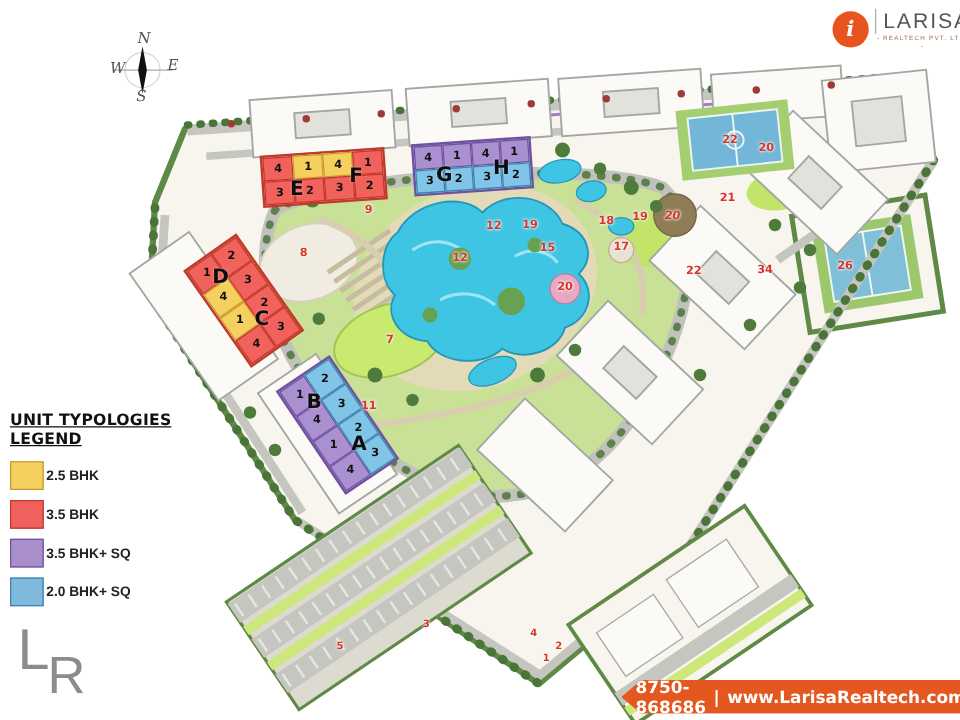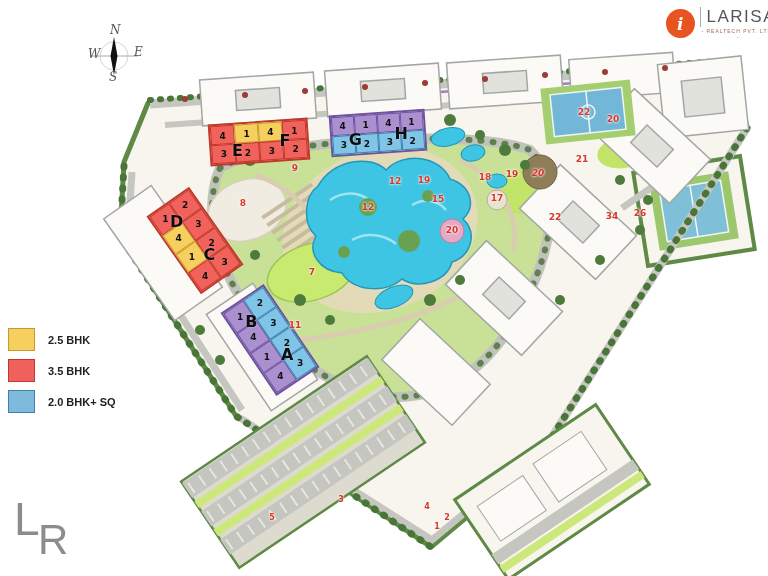--- a/index.html
+++ b/index.html
@@ -20,21 +20,21 @@
   
   .marker{position:absolute;transform:translate(-50%,-50%);font-weight:bold;font-size:9px;
         color:#D7362B;font-family:"DejaVu Sans",sans-serif;
         text-shadow:0 0 2px #fff,0 0 3px #fff;}
   .marker.small{font-size:8px;}
 
   
   .legend{position:absolute;left:8px;top:328px;width:175px;}
   .legend-title{font-size:12.5px;font-weight:bold;color:#111;text-decoration:underline;
         letter-spacing:.2px;margin-bottom:11px;font-family:"DejaVu Sans",sans-serif;}
-  .legend-item{display:flex;align-items:center;gap:13px;margin-bottom:8px;text-align:center;}
+  .legend-item{display:flex;align-items:center;gap:2px;margin-bottom:8px;text-align:center;}
   .legend-swatch{width:27px;height:23px;border:1.5px solid;box-sizing:border-box;flex:none;}
   .legend-label{font-size:11px;font-weight:bold;color:#222;}
 
   
   .compass{position:absolute;left:82px;top:26px;width:64px;height:62px;}
   .compass svg{position:absolute;left:0;top:0;}
   .compass span{position:absolute;font-family:"DejaVu Serif",serif;font-style:italic;
         font-size:12px;color:#555;}
   .c-n{left:28px;top:-3px;} .c-w{left:6px;top:21px;} .c-e{left:52px;top:19px;} .c-s{left:27px;top:44px;}
 
@@ -358,21 +358,21 @@
       <span class="marker" style="left: 438px; top: 199px;">15</span>
       <span class="marker" style="left: 452px; top: 230px;">20</span>
       <span class="marker" style="left: 497px; top: 198px;">17</span>
       <span class="marker" style="left: 485px; top: 177px;">18</span>
       <span class="marker" style="left: 512px; top: 174px;">19</span>
       <span class="marker" style="left: 538px; top: 173px; font-style: italic;">20</span>
       <span class="marker" style="left: 582px; top: 133px; margin-top: 26px;">21</span>
       <span class="marker" style="left: 584px; top: 112px;">22</span>
       <span class="marker" style="left: 613px; top: 119px;">20</span>
       <span class="marker" style="left: 555px; top: 217px;">22</span>
-      <span class="marker" style="left: 640px; top: 213px;">26</span>
+      <span class="marker" style="left: 676px; top: 213px;">26</span>
       <span class="marker" style="left: 612px; top: 216px;">34</span>
       <span class="marker small" style="left: 341px; top: 499px;">3</span>
       <span class="marker small" style="left: 427px; top: 506px;">4</span>
       <span class="marker small" style="left: 447px; top: 517px;">2</span>
       <span class="marker small" style="left: 437px; top: 526px;">1</span>
       <span class="marker small" style="left: 272px; top: 517px;">5</span>
     </div>
 
   <div class="compass">
     <svg width="64" height="62" viewBox="0 0 64 62">
@@ -390,35 +390,45 @@
     <div class="logo-mark" style="background: rgb(232, 84, 31);">
       <span>i</span>
     </div>
     <div class="logo-text">
       <div class="brand-name">LARISA</div>
       <div class="brand-tagline">- REALTECH PVT. LTD. -</div>
     </div>
   </div>
 
   <div class="legend">
+    <div class="legend-title">UNIT TYPOLOGIES LEGEND</div>
     <div>
         <div class="legend-item">
           <span class="legend-swatch" style="background: rgb(245, 208, 94); border-color: rgb(201, 153, 47);"></span>
           <span class="legend-label">2.5 BHK</span>
         </div>
         <div class="legend-item">
           <span class="legend-swatch" style="background: rgb(240, 96, 92); border-color: rgb(192, 57, 43);"></span>
           <span class="legend-label">3.5 BHK</span>
         </div>
         <div class="legend-item">
+          <span class="legend-swatch" style="background: rgb(168, 143, 203); border-color: rgb(111, 81, 161);"></span>
+          <span class="legend-label">3.5 BHK+ SQ</span>
+        </div>
+        <div class="legend-item">
           <span class="legend-swatch" style="background: rgb(127, 185, 220); border-color: rgb(62, 129, 172);"></span>
           <span class="legend-label">2.0 BHK+ SQ</span>
         </div>
       </div>
   </div>
 
   <div class="watermark">
     <span class="wl">L</span>
     <span class="wr">R</span>
   </div>
 
+  <div class="footer" style="background: rgb(228, 87, 30);">
+    <span>8750-868686</span>
+    <span>|</span>
+    <span>www.LarisaRealtech.com</span>
+  </div>
 
 </div>
 
 </body></html>

